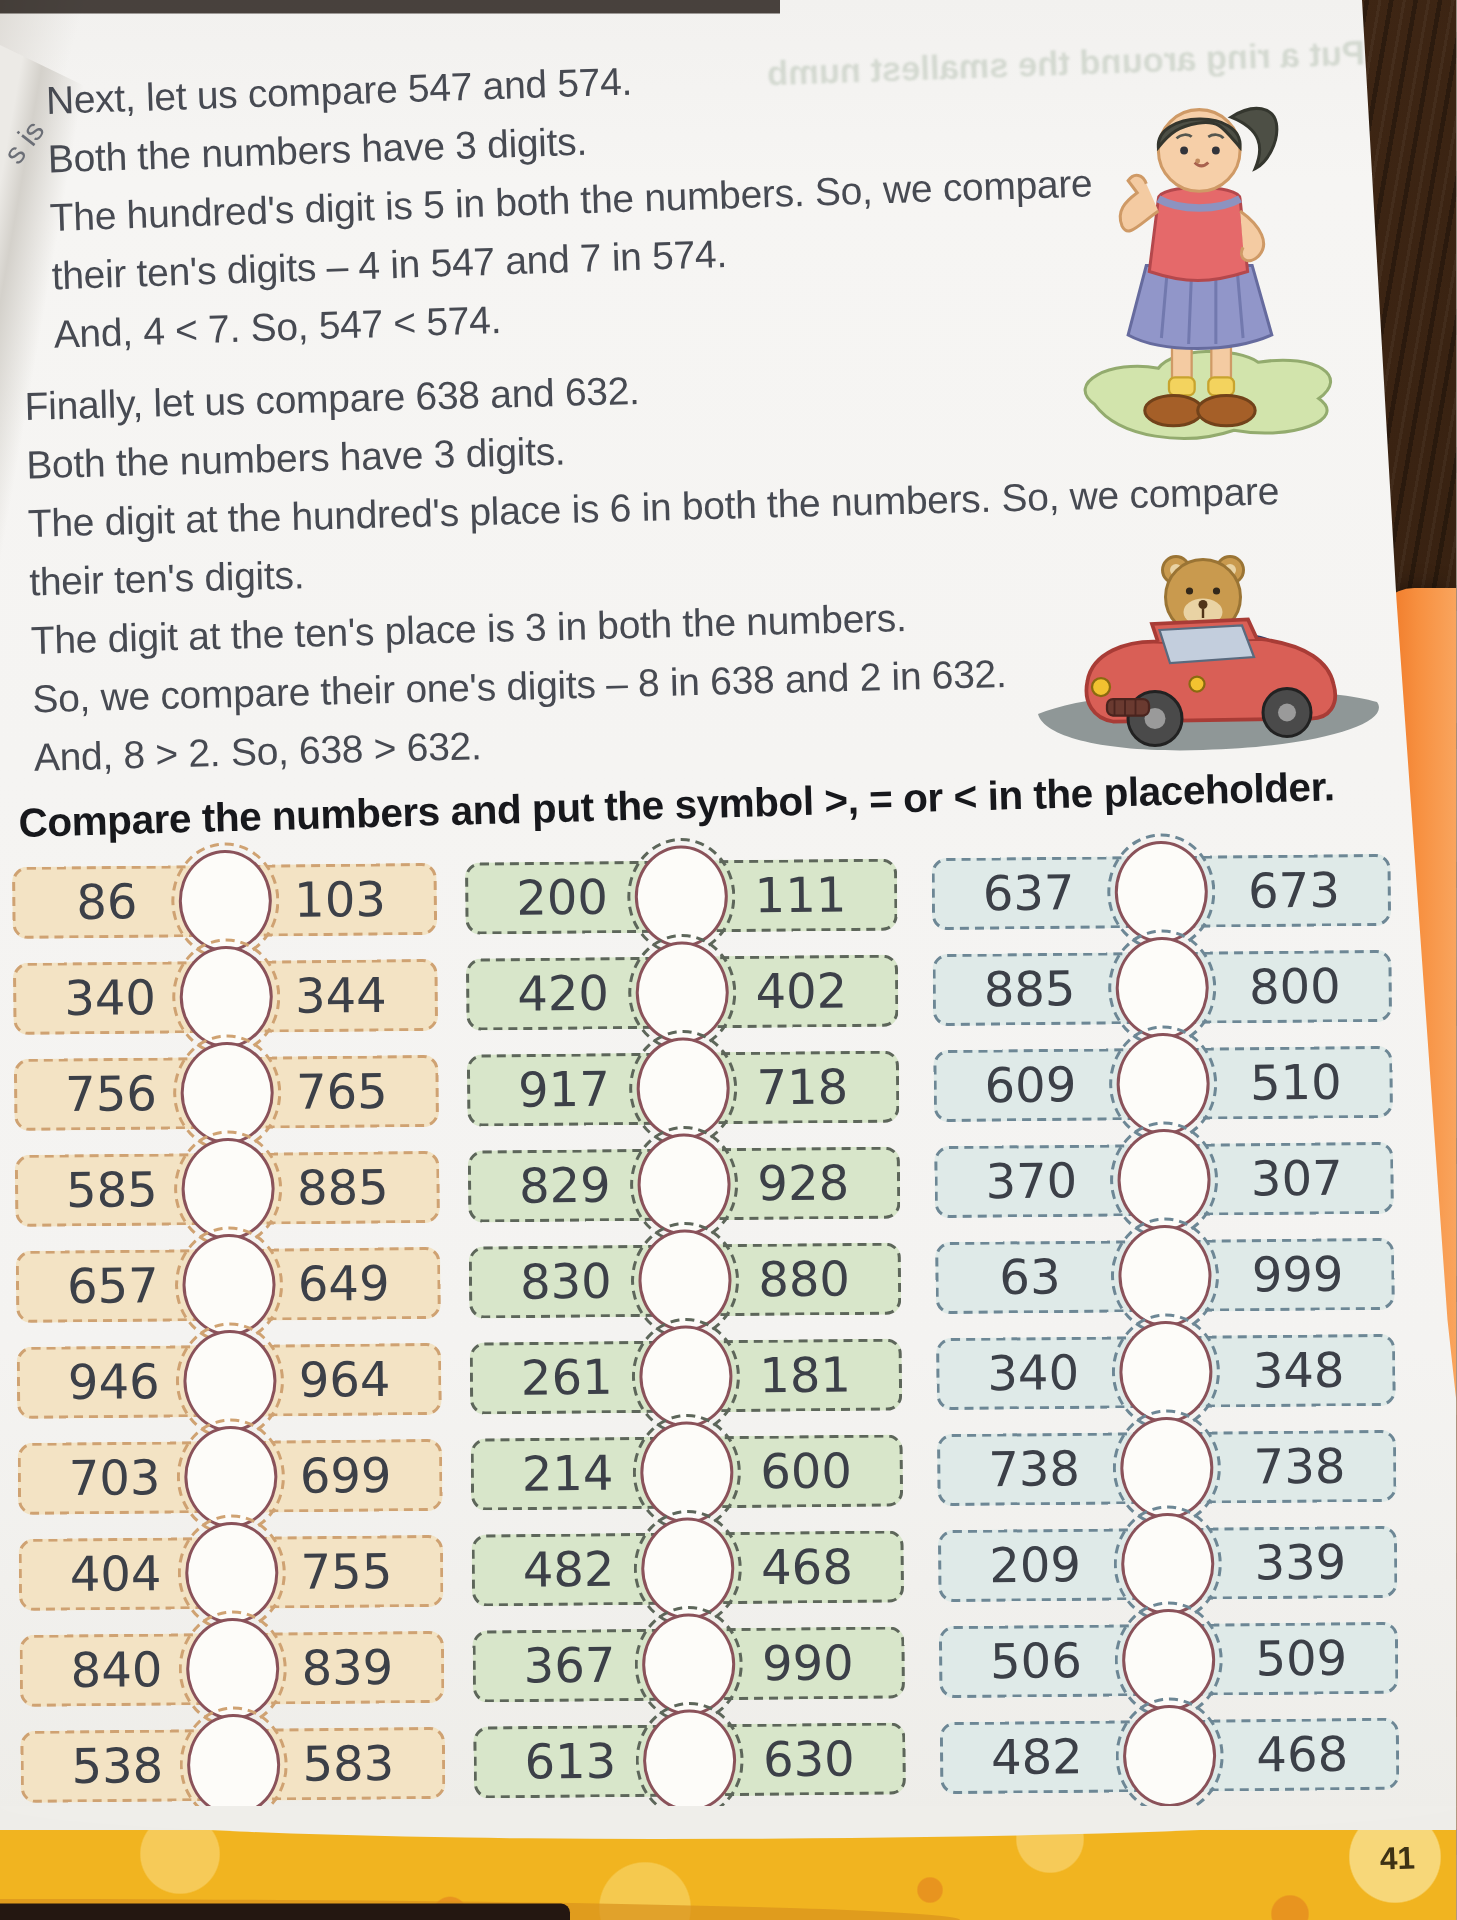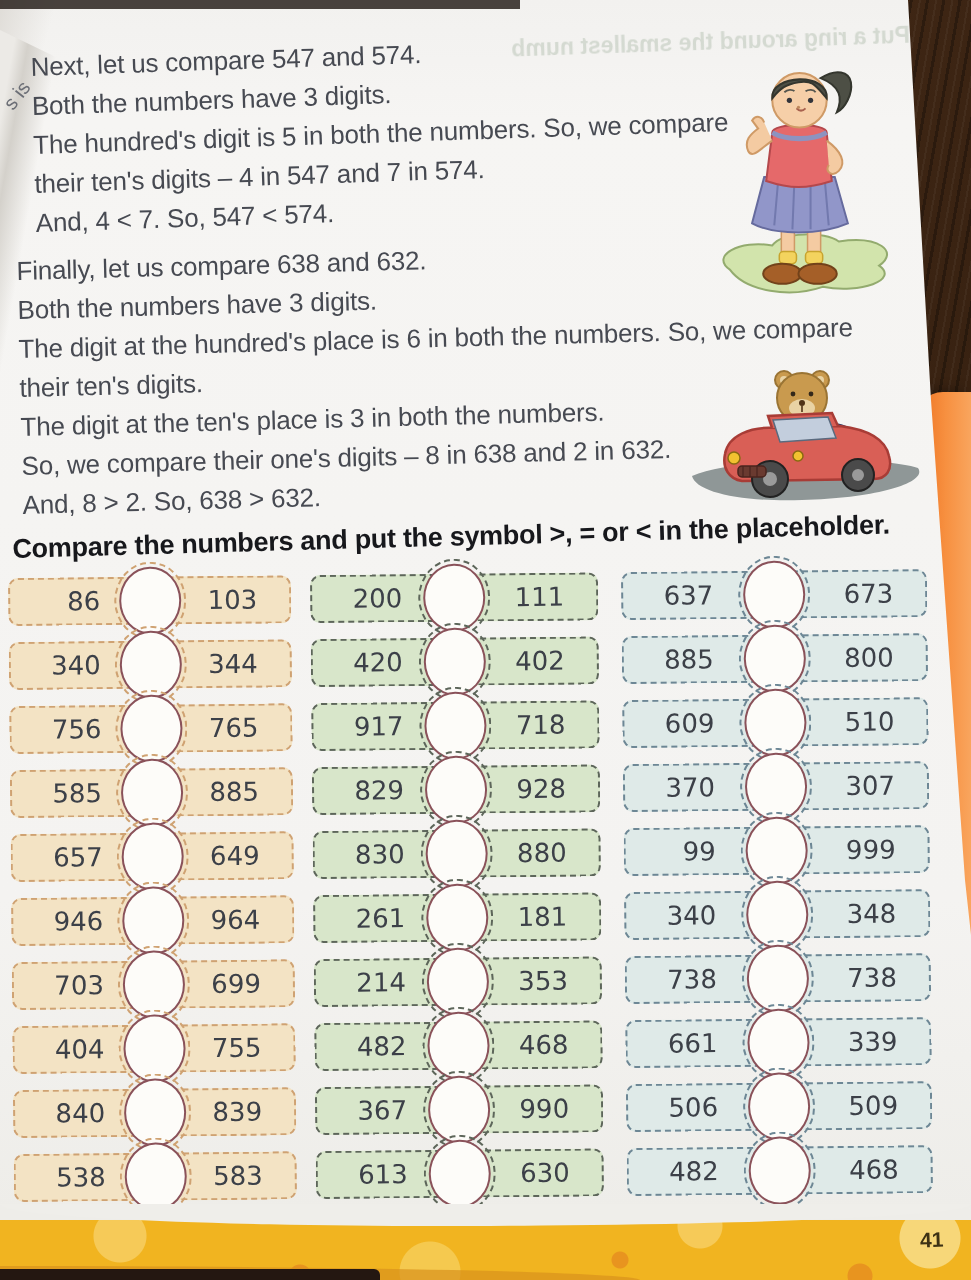--- a/index.html
+++ b/index.html
@@ -65,22 +65,22 @@
     padding:0 32px;box-sizing:border-box;
     border:2px dashed;
   }
   .cell:nth-child(1){width:283px;}
   .cell:nth-child(2){width:288px;margin-left:19px;}
   .cell:nth-child(3){width:306px;margin-left:23px;}
   .theme-tan{background:var(--tan-bg);border-color:var(--tan-bd);--bd:var(--tan-bd);}
   .theme-green{background:var(--green-bg);border-color:var(--green-bd);--bd:var(--green-bd);}
   .theme-blue{background:var(--blue-bg);border-color:var(--blue-bd);--bd:var(--blue-bd);}
   .num{
-    font-family:"DejaVu Sans",sans-serif;font-size:26px;color:#3c4048;
-    min-width:58px;text-align:right;
+    font-family:"DejaVu Sans",sans-serif;font-size:32px;color:#3c4048;
+    min-width:58px;text-align:center;
   }
   .oval{
     position:absolute;left:50%;top:50%;transform:translate(-50%,-50%);
     width:58px;height:64px;border-radius:50%;
     background:#fdfcf9;border:2px solid var(--oval-bd);
   }
   .oval::before{
     content:'';position:absolute;inset:-7px;border-radius:50%;
     border:2px dashed var(--bd);
   }
@@ -270,21 +270,21 @@
           <span class="num">657</span>
           <span class="oval"></span>
           <span class="num">649</span>
         </div>
         <div class="cell theme-green">
           <span class="num">830</span>
           <span class="oval"></span>
           <span class="num">880</span>
         </div>
         <div class="cell theme-blue">
-          <span class="num">99</span>
+          <span class="num">63</span>
           <span class="oval"></span>
           <span class="num">999</span>
         </div>
       </div>
       <div class="row">
         <div class="cell theme-tan">
           <span class="num">946</span>
           <span class="oval"></span>
           <span class="num">964</span>
         </div>
@@ -301,41 +301,41 @@
       </div>
       <div class="row">
         <div class="cell theme-tan">
           <span class="num">703</span>
           <span class="oval"></span>
           <span class="num">699</span>
         </div>
         <div class="cell theme-green">
           <span class="num">214</span>
           <span class="oval"></span>
-          <span class="num">353</span>
+          <span class="num">600</span>
         </div>
         <div class="cell theme-blue">
           <span class="num">738</span>
           <span class="oval"></span>
           <span class="num">738</span>
         </div>
       </div>
       <div class="row">
         <div class="cell theme-tan">
           <span class="num">404</span>
           <span class="oval"></span>
           <span class="num">755</span>
         </div>
         <div class="cell theme-green">
           <span class="num">482</span>
           <span class="oval"></span>
           <span class="num">468</span>
         </div>
         <div class="cell theme-blue">
-          <span class="num">661</span>
+          <span class="num">209</span>
           <span class="oval"></span>
           <span class="num">339</span>
         </div>
       </div>
       <div class="row">
         <div class="cell theme-tan">
           <span class="num">840</span>
           <span class="oval"></span>
           <span class="num">839</span>
         </div>

